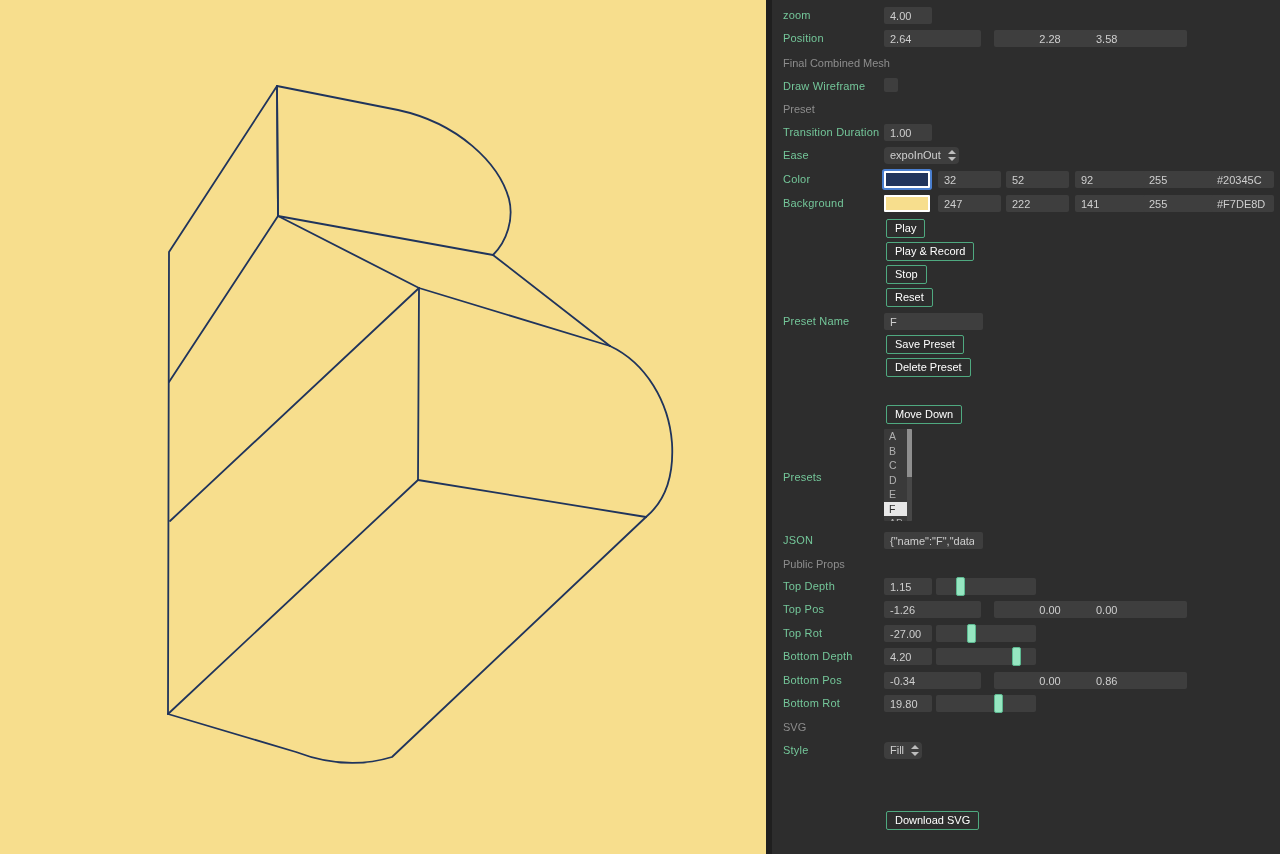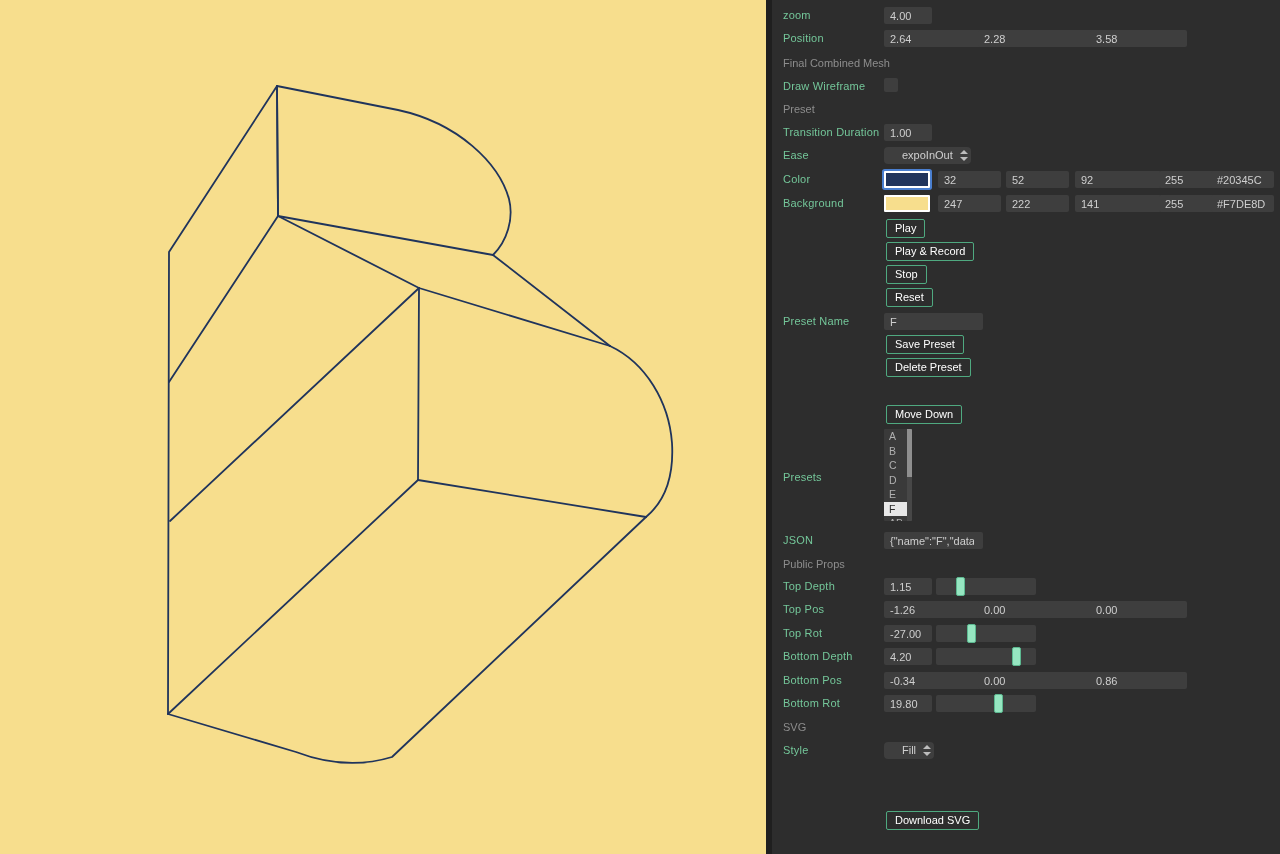--- a/index.html
+++ b/index.html
@@ -11,30 +11,30 @@
   
   .panel{position:absolute;left:766px;top:0;width:514px;height:854px;
          box-sizing:border-box;background:#2d2d2d;border-left:6px solid #1f1f1f;}
   .row{position:absolute;left:0;width:100%;height:18px;}
   .lbl{position:absolute;left:11px;top:2px;font-size:11px;color:#74c79a;
        letter-spacing:.2px;white-space:nowrap;}
   .sec{position:absolute;left:11px;top:2px;font-size:11px;color:#8d8d8d;white-space:nowrap;}
   .inp{position:absolute;top:0;height:17px;box-sizing:border-box;border:none;outline:none;
        background:#3e3e3e;color:#cfcfcf;font-size:11px;font-family:"Liberation Sans",sans-serif;
        padding:0 9px 0 6px;border-radius:2px;}
-  .c1{left:112px;width:97px;} .c2{left:206px;width:115px;} .c3{left:318px;width:97px;}
+  .c1{left:112px;width:97px;} .c2{left:222px;width:115px;text-align:center;} .c3{left:318px;width:97px;}
   .w48{left:112px;width:48px;} .w99{left:112px;width:99px;}
   .s1{left:166px;width:63px;} .s2{left:234px;width:63px;} .s3{left:303px;width:86px;}
-  .s4{left:387px;width:85px;} .s5{left:439px;width:63px;}
+  .s4{left:371px;width:85px;} .s5{left:439px;width:63px;}
   .btn{position:absolute;left:114px;top:0;background:transparent;color:#fff;
        font-size:11px;font-family:"Liberation Sans",sans-serif;border:1px solid #4fa980;
        border-radius:2px;padding:2px 8px 3px;white-space:nowrap;cursor:pointer;}
   .checkbox{position:absolute;left:112px;top:0;width:14px;height:14px;background:#3e3e3e;border-radius:2px;}
   .sel{position:absolute;left:112px;top:0;height:17px;background:#3e3e3e;border-radius:4px;
-       color:#cfcfcf;font-size:11px;line-height:17px;padding:0 18px 0 18px;white-space:nowrap;}
+       color:#cfcfcf;font-size:11px;line-height:17px;padding:0 18px 0 6px;white-space:nowrap;}
   .spin{position:absolute;right:4px;top:3px;width:8px;height:11px;}
   .spin::before{content:"";position:absolute;left:1px;top:0;border-left:4px solid transparent;
        border-right:4px solid transparent;border-bottom:4px solid #bdbdbd;}
   .spin::after{content:"";position:absolute;left:1px;bottom:0;border-left:4px solid transparent;
        border-right:4px solid transparent;border-top:4px solid #bdbdbd;}
   .swatch{position:absolute;left:112px;top:0;width:42px;height:13px;border:2px solid #ffffff;border-radius:1px;}
   .swatch.focused{box-shadow:0 0 0 2px #4a7fd0;}
   .slider{position:absolute;left:164px;top:0;width:100px;height:17px;background:#3e3e3e;border-radius:2px;}
   .thumb{position:absolute;top:-1px;width:9px;height:19px;background:#96e6c1;
          border:1px solid #5cb890;border-radius:2px;box-sizing:border-box;}

